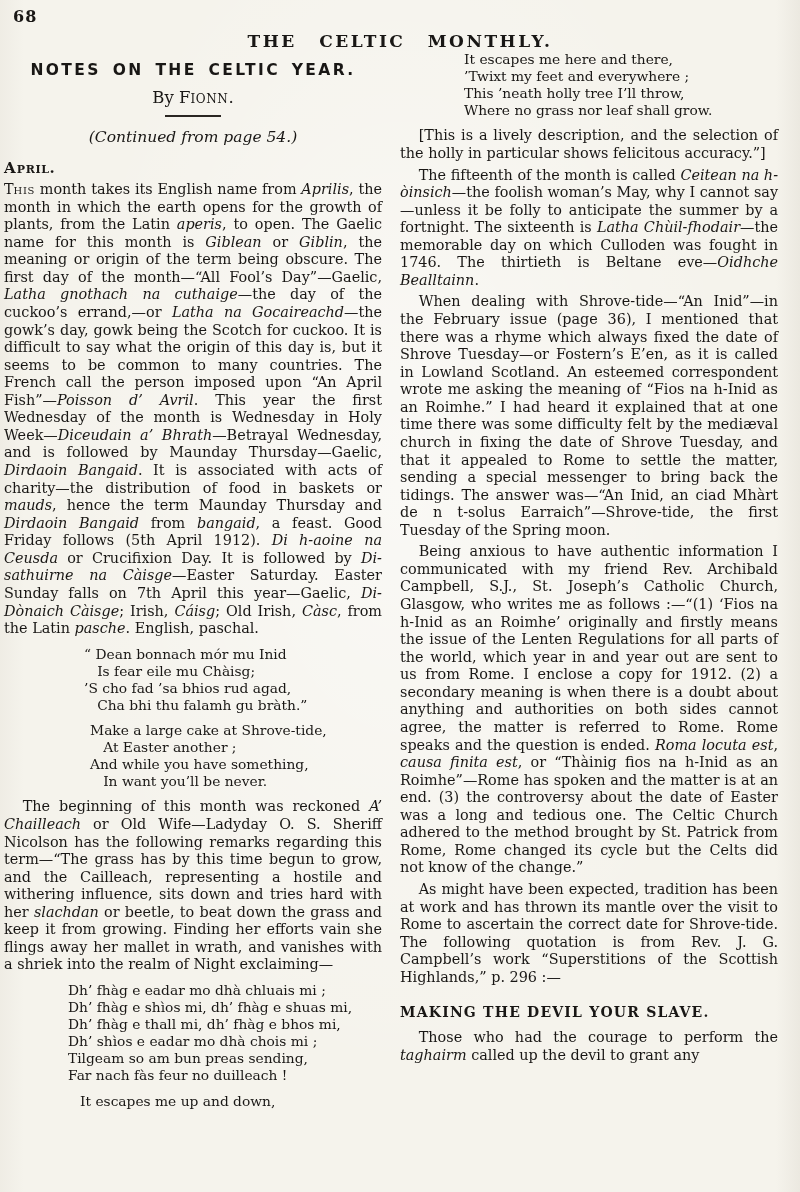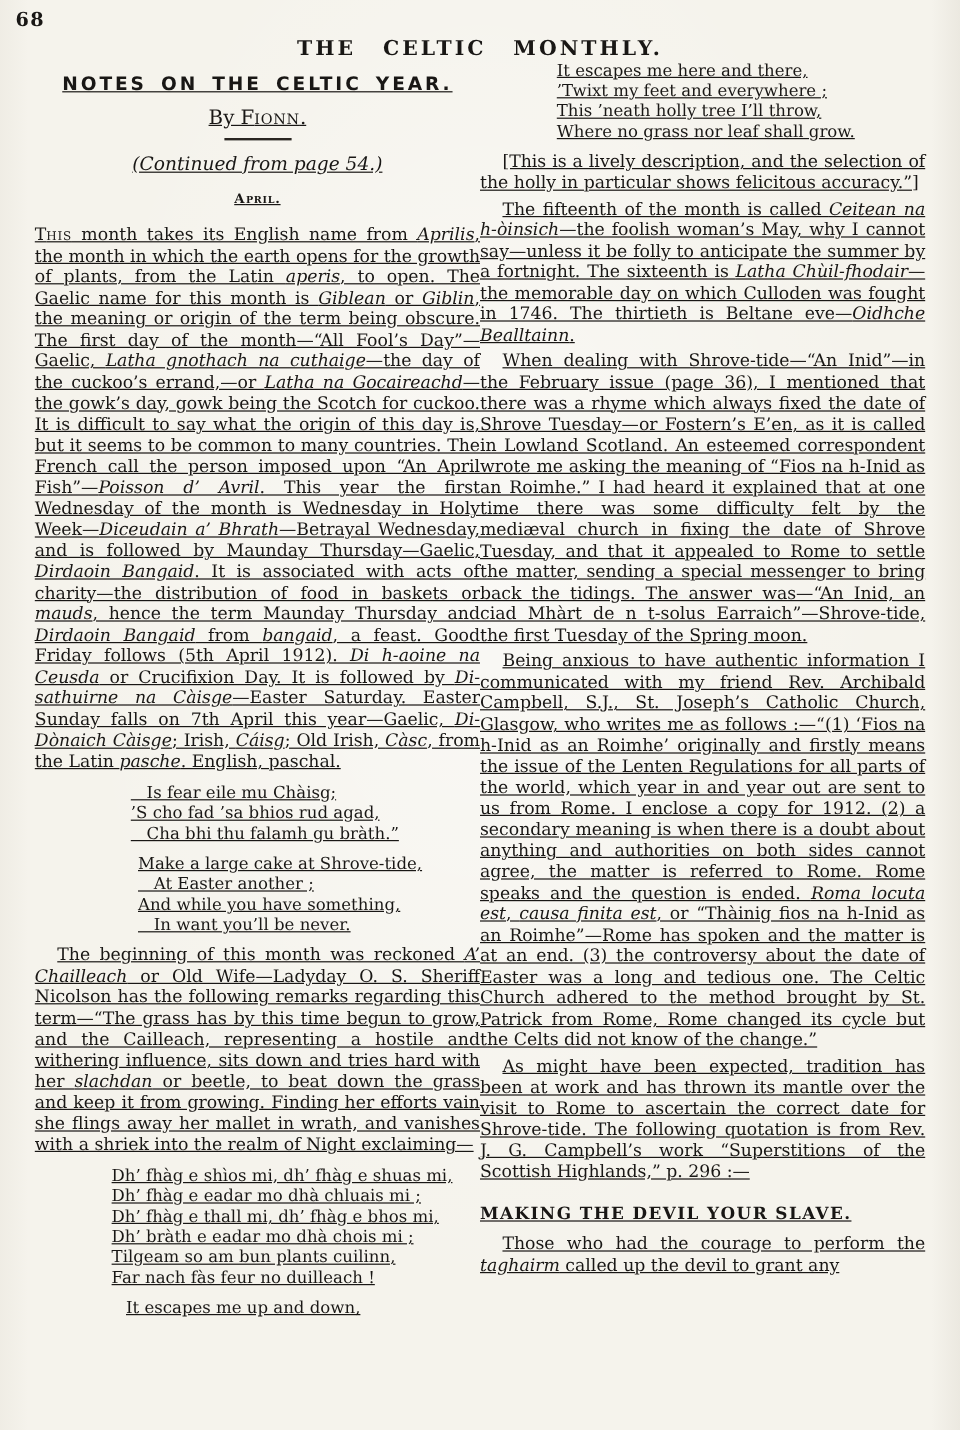--- a/index.html
+++ b/index.html
@@ -9,29 +9,29 @@
     background-image:radial-gradient(ellipse at 50% 40%, rgba(255,255,255,0.5) 0%, rgba(255,255,255,0) 60%),
                      linear-gradient(90deg, rgba(170,160,140,0.08) 0%, rgba(0,0,0,0) 3%, rgba(0,0,0,0) 97%, rgba(150,140,120,0.10) 100%);
     position:relative;overflow:hidden;
     font-family:"DejaVu Serif", "Liberation Serif", serif;
     color:#191715;
     box-sizing:border-box;
   }
   .page-header{position:relative;height:34px;padding-top:7px;}
   .page-num{position:absolute;left:13px;top:7px;font-size:16px;font-weight:700;letter-spacing:1px;}
   .journal{display:block;text-align:center;font-size:17px;font-weight:600;letter-spacing:2.5px;word-spacing:14px;margin-top:24px;}
-  .columns{display:flex;padding:0 29px;text-decoration:underline;}
+  .columns{display:flex;gap:18px;padding:0 4px;}
   .col{width:378px;box-sizing:border-box;}
 
   .art-title{margin:20px 0 0;text-align:center;font-family:"DejaVu Sans","Liberation Sans",sans-serif;
     font-size:15.5px;font-weight:700;letter-spacing:2.4px;word-spacing:4px;}
   .byline{text-align:center;font-size:16.5px;margin-top:9px;}
   .rule{width:56px;height:2px;background:#2a2622;margin:8px auto 0;}
   .continued{text-align:center;font-style:italic;font-size:15.5px;margin-top:11px;}
-  .month-head{text-align:center;font-size:11px;font-weight:600;letter-spacing:1.2px;margin:13px 0 16px;}
+  .month-head{text-align:left;font-size:15px;font-weight:600;letter-spacing:1.2px;margin:13px 0 4px;}
   .sub-head{font-size:14px;font-weight:700;letter-spacing:1.2px;margin:18px 0 9px;}
 
   .body-para{font-size:14.4px;line-height:1.22;text-align:justify;margin:0;text-indent:1.3em;
     text-justify:inter-word;}
   .body-para + .body-para{margin-top:4px;}
   .no-indent{text-indent:0;}
 
   .poem{margin:8px 0 8px 72px;font-size:13.8px;line-height:1.24;}
   .poem-line{white-space:pre;}
   .poem-cake{margin-left:80px;}
@@ -58,39 +58,40 @@
     <div class="col col-left">
       <h1 class="art-title">NOTES ON THE CELTIC YEAR.</h1>
       <div class="byline"><span>By F</span><span class="st-sc">ionn</span><span>.</span></div>
       <div class="rule"></div>
       <div class="continued">(Continued from page 54.)</div>
       <h2 class="month-head"><span>A</span><span class="st-sc">pril.</span></h2>
 
       <p class="body-para no-indent"><span>T</span><span class="st-sc">his</span><span> month takes its English name from </span><span class="st-i">Aprilis</span><span>, the month in which the earth opens for the growth of plants, from the Latin </span><span class="st-i">aperis</span><span>, to open.  The Gaelic name for this month is </span><span class="st-i">Giblean</span><span> or </span><span class="st-i">Giblin</span><span>, the meaning or origin of the term being obscure.  The first day of the month—“All Fool’s Day”—Gaelic, </span><span class="st-i">Latha gnothach na cuthaige</span><span>—the day of the cuckoo’s errand,—or </span><span class="st-i">Latha na Gocaireachd</span><span>—the gowk’s day, gowk being the Scotch for cuckoo.  It is difficult to say what the origin of this day is, but it seems to be common to many countries.  The French call the person imposed upon “An April Fish”—</span><span class="st-i">Poisson d’ Avril</span><span>.  This year the first Wednesday of the month is Wednesday in Holy Week—</span><span class="st-i">Diceudain a’ Bhrath</span><span>—Betrayal Wednesday, and is followed by Maunday Thursday—Gaelic, </span><span class="st-i">Dirdaoin Bangaid</span><span>.  It is associated with acts of charity—the distribution of food in baskets or </span><span class="st-i">mauds</span><span>, hence the term Maunday Thursday and </span><span class="st-i">Dirdaoin Bangaid</span><span> from </span><span class="st-i">bangaid</span><span>, a feast.  Good Friday follows (5th April 1912). </span><span class="st-i">Di h-aoine na Ceusda</span><span> or Crucifixion Day.  It is followed by </span><span class="st-i">Di-sathuirne na Càisge</span><span>—Easter Saturday.  Easter Sunday falls on 7th April this year—Gaelic, </span><span class="st-i">Di-Dònaich Càisge</span><span>; Irish, </span><span class="st-i">Cáisg</span><span>; Old Irish, </span><span class="st-i">Càsc</span><span>, from the Latin </span><span class="st-i">pasche</span><span>.  English, paschal.</span></p>
 
       <div class="poem poem-cake">
+          <div class="poem-line">“ Dean bonnach mór mu Inid</div>
           <div class="poem-line">   Is fear eile mu Chàisg;</div>
           <div class="poem-line">’S cho fad ’sa bhios rud agad,</div>
           <div class="poem-line">   Cha bhi thu falamh gu bràth.”</div>
         </div>
       <div class="poem poem-cake-en">
           <div class="poem-line">Make a large cake at Shrove-tide,</div>
           <div class="poem-line">   At Easter another ;</div>
           <div class="poem-line">And while you have something,</div>
           <div class="poem-line">   In want you’ll be never.</div>
         </div>
 
       <p class="body-para"><span>The beginning of this month was reckoned </span><span class="st-i">A’ Chailleach</span><span> or Old Wife—Ladyday O. S.  Sheriff Nicolson has the following remarks regarding this term—“The grass has by this time begun to grow, and the Cailleach, representing a hostile and withering influence, sits down and tries hard with her </span><span class="st-i">slachdan</span><span> or beetle, to beat down the grass and keep it from growing.  Finding her efforts vain she flings away her mallet in wrath, and vanishes with a shriek into the realm of Night exclaiming—</span></p>
 
       <div class="poem poem-escape">
+          <div class="poem-line">Dh’ fhàg e eadar mo dhà chluais mi ;</div>
           <div class="poem-line">Dh’ fhàg e shìos mi, dh’ fhàg e shuas mi,</div>
-          <div class="poem-line">Dh’ fhàg e eadar mo dhà chluais mi ;</div>
           <div class="poem-line">Dh’ fhàg e thall mi, dh’ fhàg e bhos mi,</div>
-          <div class="poem-line">Dh’ bràth e eadar mo dhà chois mi ;</div>
-          <div class="poem-line">Tilgeam so am bun plants cuilinn,</div>
+          <div class="poem-line">Dh’ shìos e eadar mo dhà chois mi ;</div>
+          <div class="poem-line">Tilgeam so am bun preas sending,</div>
           <div class="poem-line">Far nach fàs feur no duilleach !</div>
         </div>
       <div class="poem poem-escape-en1">
           <div class="poem-line">It escapes me up and down,</div>
         </div>
     </div>
 
     <div class="col col-right">
       <div class="poem poem-escape-en2">
           <div class="poem-line">It escapes me here and there,</div>

